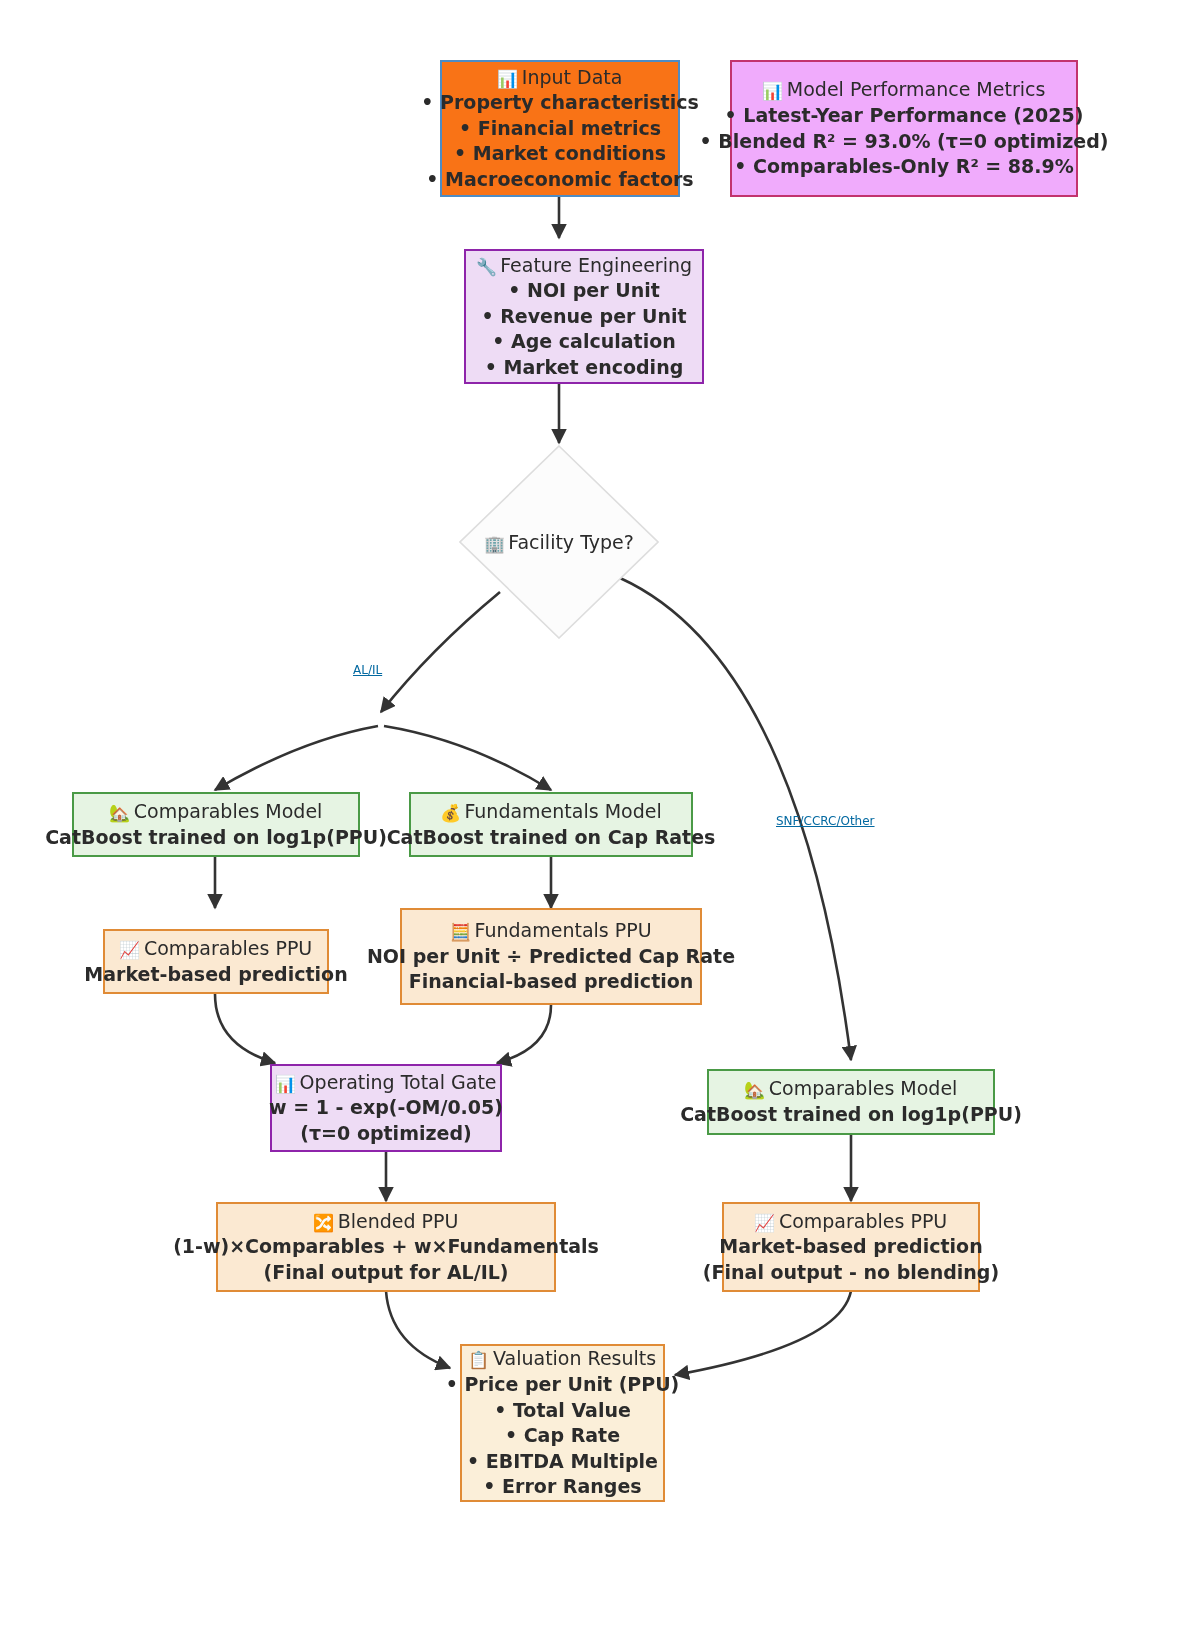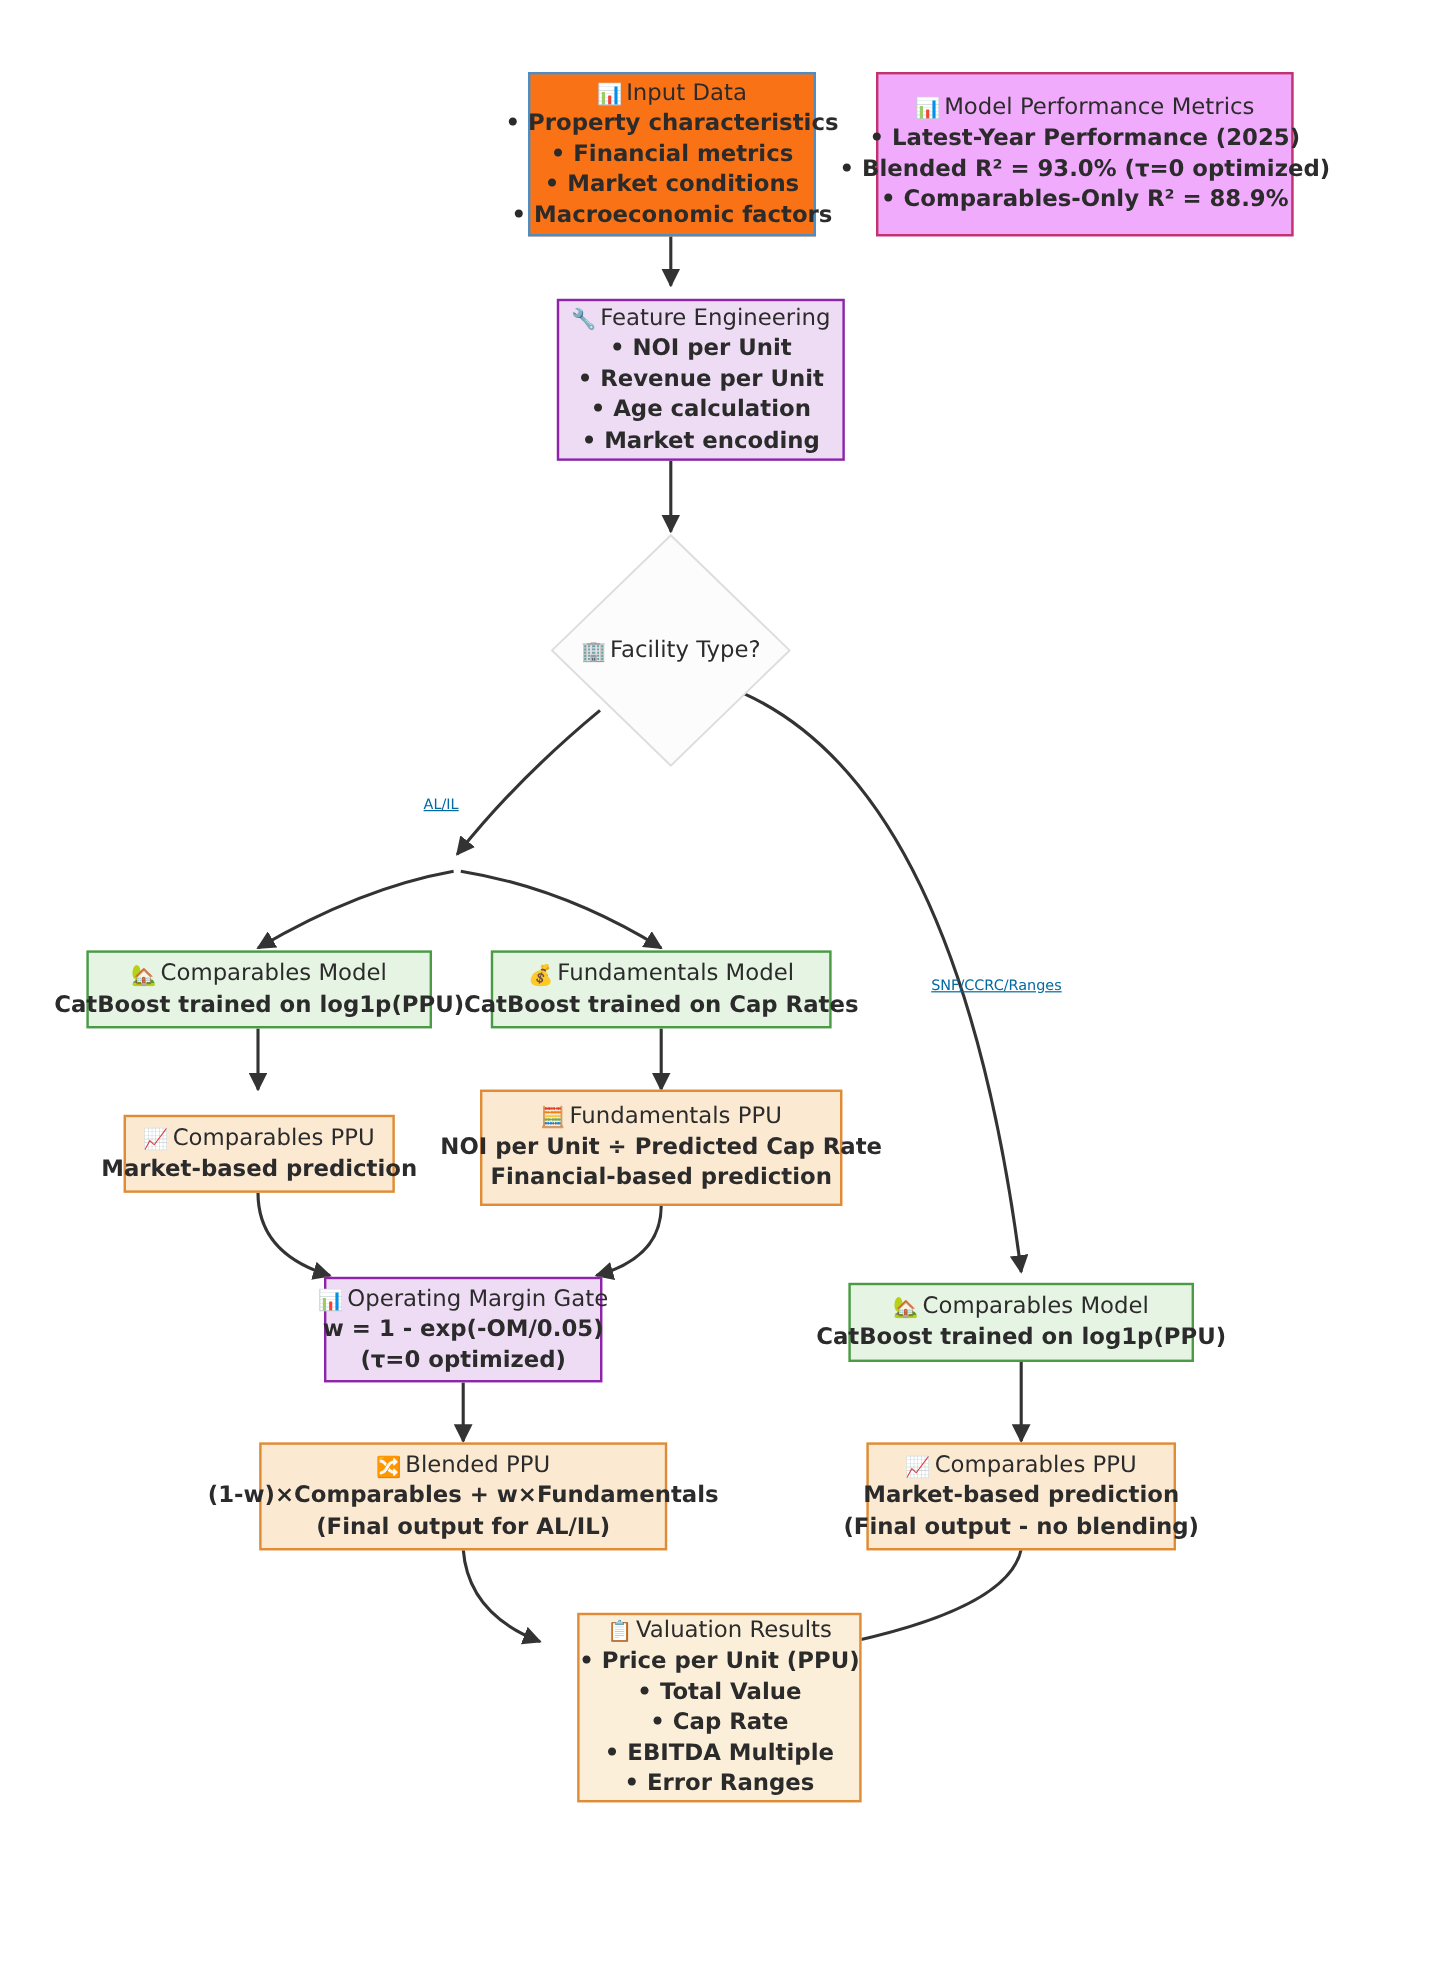--- a/index.html
+++ b/index.html
@@ -169,21 +169,21 @@
   <div class="diamond" style="left:459px; top:445px; width:200px; height:194px;">
     <svg class="shape" viewBox="0 0 200 194">
       <polygon points="100,1 199,97 100,193 1,97" fill="#fcfcfc" stroke="#dddddd" stroke-width="1.6"></polygon>
     </svg>
     <div class="dlabel">
       <span class="ico">🏢</span><span>Facility Type?</span>
     </div>
   </div>
 
   <div class="edge-label" style="left:353px; top:663px;">AL/IL</div>
-  <div class="edge-label" style="left:776px; top:814px;">SNF/CCRC/Ranges</div>
+  <div class="edge-label" style="left:776px; top:814px;">SNF/CCRC/Other</div>
 
   <div class="node n-green" style="left:72px; top:792px; width:288px; height:65px;">
     <span class="ttl">
       <span class="ico">🏡</span><span>Comparables Model</span>
     </span>
     <span class="ln">CatBoost trained on log1p(PPU)</span>
   </div>
 
   <div class="node n-green" style="left:409px; top:792px; width:284px; height:65px;">
     <span class="ttl">
@@ -202,21 +202,21 @@
   <div class="node n-orange" style="left:400px; top:908px; width:302px; height:97px;">
     <span class="ttl">
       <span class="ico">🧮</span><span>Fundamentals PPU</span>
     </span>
     <span class="ln">NOI per Unit ÷ Predicted Cap Rate</span>
     <span class="ln">Financial-based prediction</span>
   </div>
 
   <div class="node n-purple" style="left:270px; top:1064px; width:232px; height:88px;">
     <span class="ttl">
-      <span class="ico">📊</span><span>Operating Margin Gate</span>
+      <span class="ico">📊</span><span>Operating Total Gate</span>
     </span>
     <span class="ln">w = 1 - exp(-OM/0.05)</span>
     <span class="ln">(τ=0 optimized)</span>
   </div>
 
   <div class="node n-green" style="left:707px; top:1069px; width:288px; height:66px;">
     <span class="ttl">
       <span class="ico">🏡</span><span>Comparables Model</span>
     </span>
     <span class="ln">CatBoost trained on log1p(PPU)</span>
@@ -231,21 +231,21 @@
   </div>
 
   <div class="node n-orange" style="left:722px; top:1202px; width:258px; height:90px;">
     <span class="ttl">
       <span class="ico">📈</span><span>Comparables PPU</span>
     </span>
     <span class="ln">Market-based prediction</span>
     <span class="ln">(Final output - no blending)</span>
   </div>
 
-  <div class="node n-cream" style="left:460px; top:1344px; width:237px; height:158px;margin-left:21px;">
+  <div class="node n-cream" style="left:460px; top:1344px; width:205px; height:158px;">
     <span class="ttl">
       <span class="ico">📋</span><span>Valuation Results</span>
     </span>
     <span class="ln">• Price per Unit (PPU)</span>
     <span class="ln">• Total Value</span>
     <span class="ln">• Cap Rate</span>
     <span class="ln">• EBITDA Multiple</span>
     <span class="ln">• Error Ranges</span>
   </div>
 

